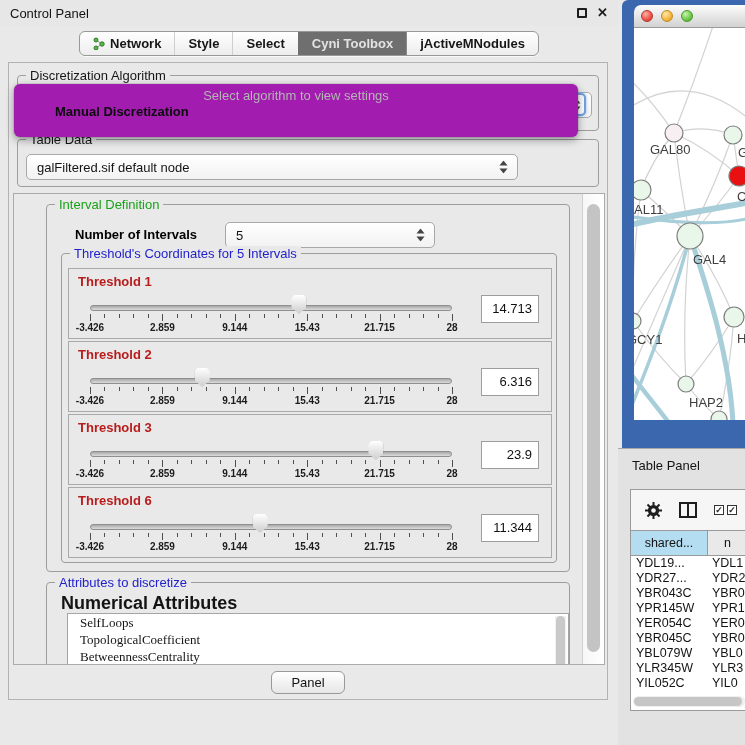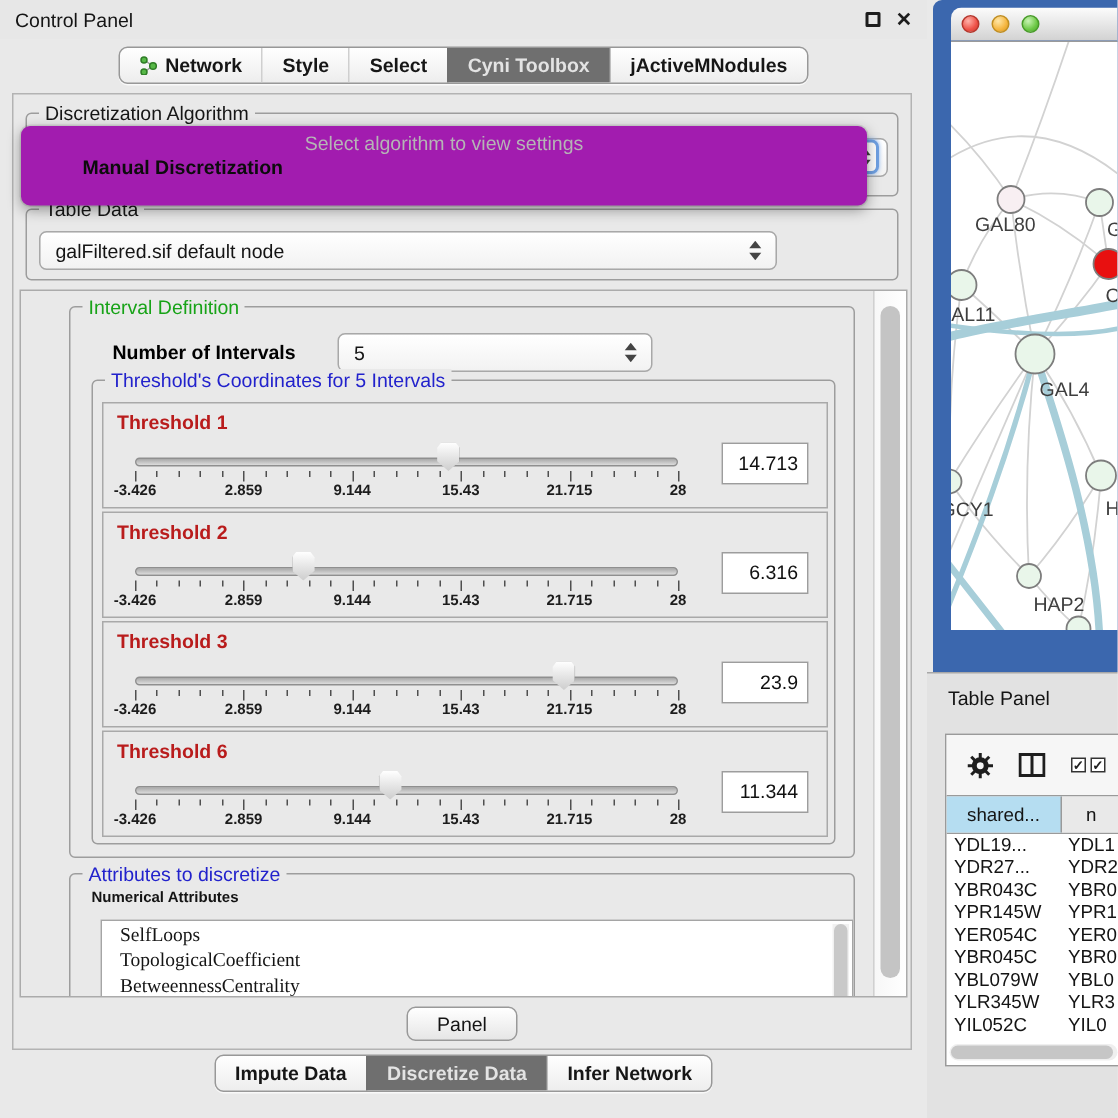--- a/index.html
+++ b/index.html
@@ -78,21 +78,21 @@
   .tick.minor { height:4px; }
   .tick.major { height:7px; }
   .thr-labels { position:absolute; left:21px; top:53px; width:362px; height:12px; }
   .tick-label { position:absolute; transform:translateX(-50%); font-size:10px; font-weight:700;
     color:#1c1c1c; white-space:nowrap; }
   .thr-value { position:absolute; right:12px; top:26px; width:58px; height:28px; background:#ffffff;
     border:1px solid #9d9d9d; font-size:13px; color:#111; text-align:right; line-height:26px;
     padding-right:6px; }
 
   
-  .attr-heading { position:absolute; left:14px; top:10px; font-size:10px; font-weight:700; color:#141414; }
+  .attr-heading { position:absolute; left:14px; top:10px; font-size:18px; font-weight:700; color:#141414; }
   .attr-list { position:absolute; left:20px; top:30px; width:502px; height:200px; background:#ffffff;
     border:1px solid #a5a5a5; overflow:hidden; }
   .attr-item { font-size:13px; color:#151515; height:17px; line-height:17px; padding-left:12px;font-family:Liberation Serif, serif; }
   .attr-vscroll { position:absolute; right:2px; top:2px; width:11px; height:160px; background:#f1f1f1; }
   .attr-vthumb { position:absolute; left:1px; right:1px; top:0; height:62px; background:#c9c9c9; border-radius:5px; }
 
   .apply-btn { position:absolute; left:50%; transform:translateX(-50%); top:608px; width:74px; height:23px;
     background:linear-gradient(#ffffff,#e6e6e6); border:1px solid #999; border-radius:6px;
     font-size:13px; color:#141414; text-align:center; line-height:21px; }
 
@@ -411,33 +411,20 @@
     <div class="apply-btn">Panel</div>
   </div>
 
   <div class="popup">
     <div class="popup-prompt">Select algorithm to view settings</div>
     <div id="popup-items">
         <div class="popup-item bold">Manual Discretization</div>
       </div>
   </div>
 
-  <div class="tabbar bottom">
-      <div class="seg" id="bottom-tabs">
-        <div class="seg-item">
-          <span>Impute Data</span>
-        </div>
-        <div class="seg-item selected">
-          <span>Discretize Data</span>
-        </div>
-        <div class="seg-item">
-          <span>Infer Network</span>
-        </div>
-      </div>
-    </div>
 </div>
 
 <div class="mac-window">
   <div class="mw-titlebar">
     <span class="light red"></span>
     <span class="light yellow"></span>
     <span class="light green"></span>
   </div>
   <div class="mw-canvas">
     <svg id="net-svg" width="111" height="392" viewBox="0 0 111 392">

